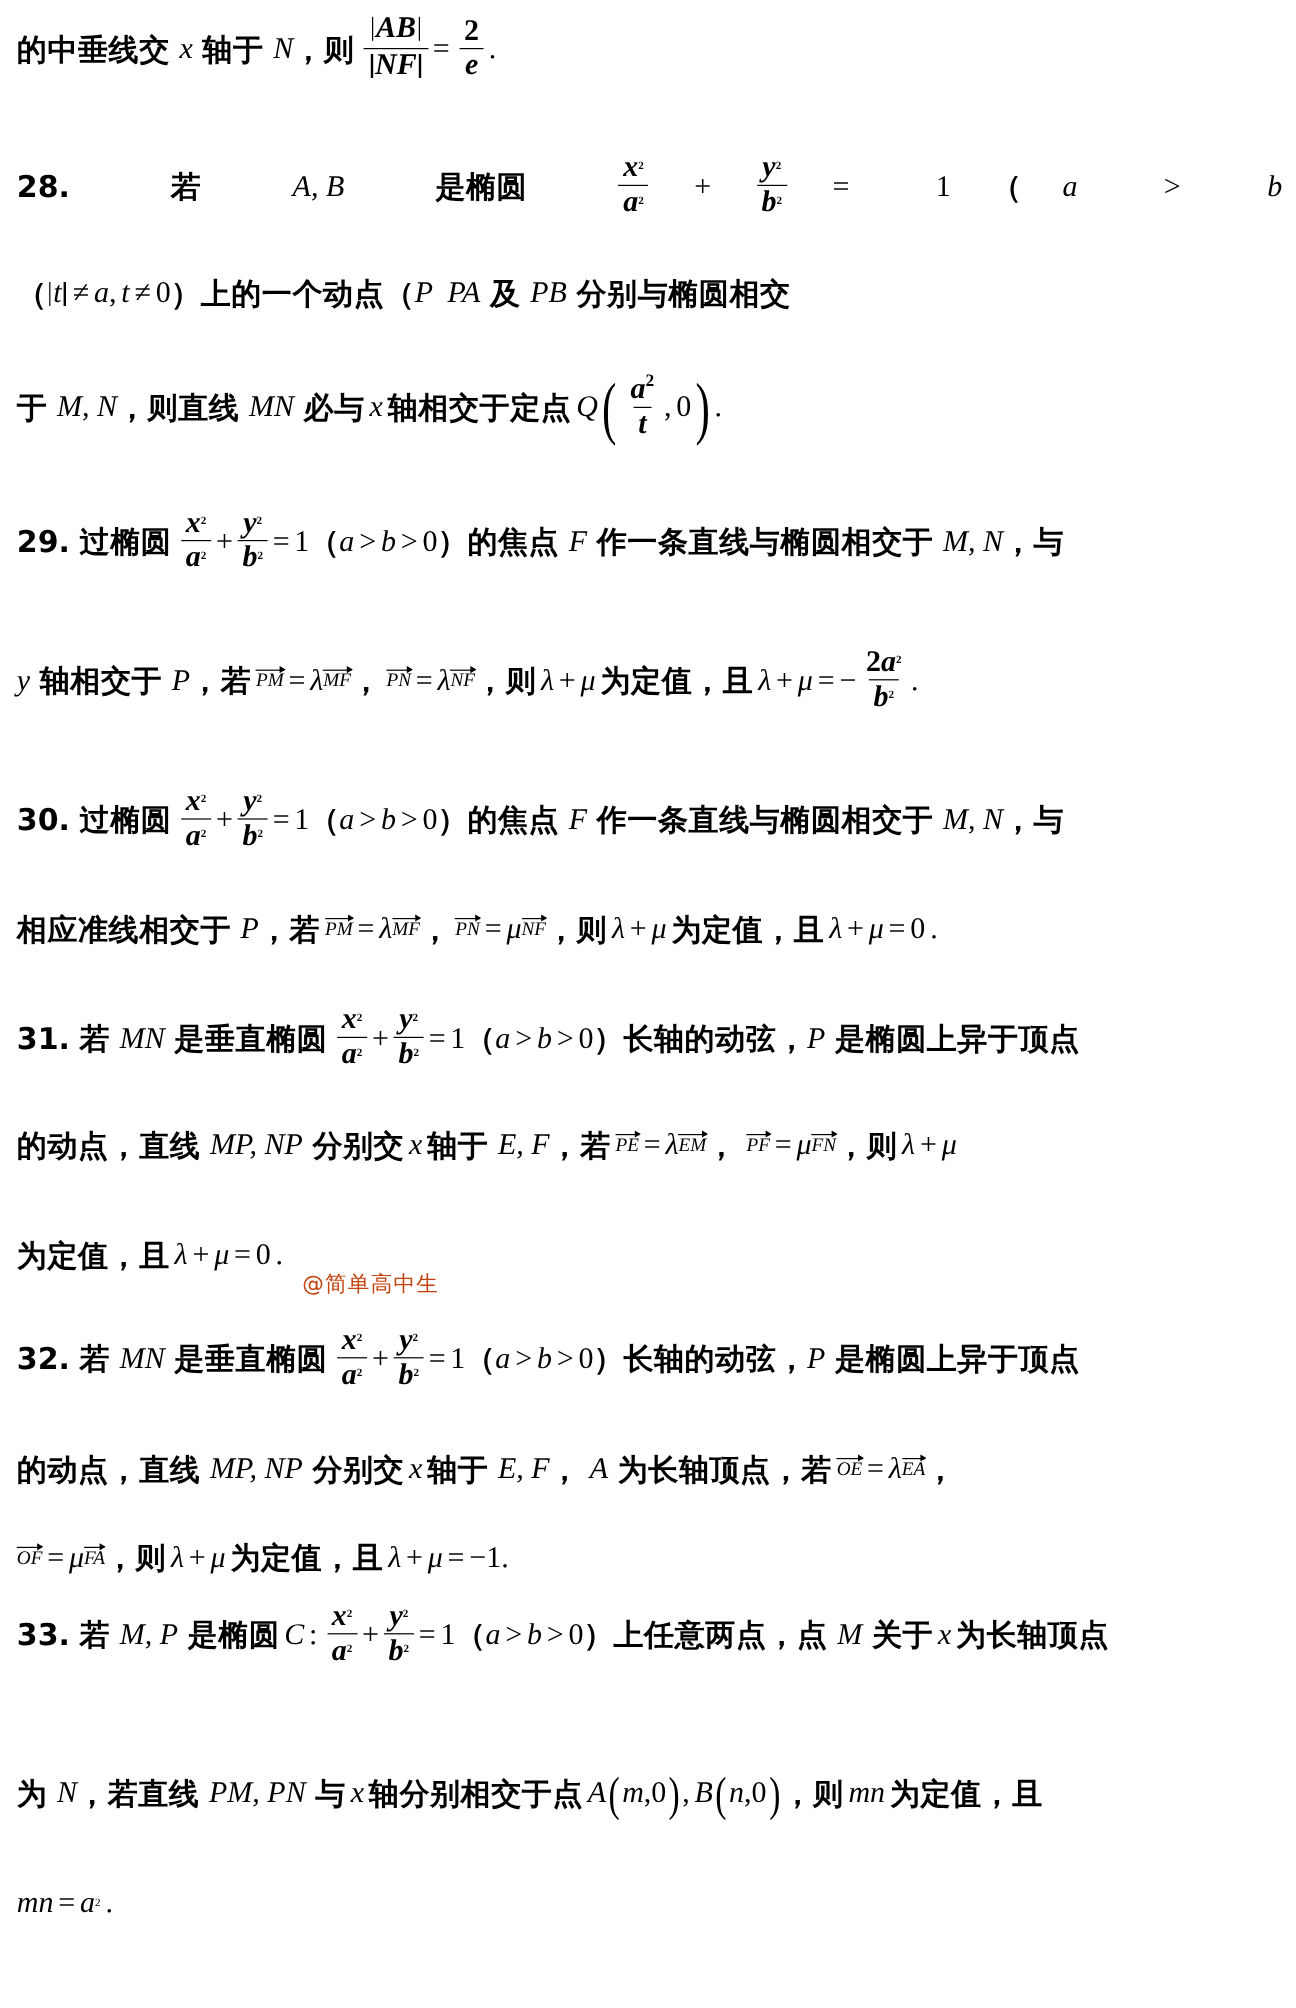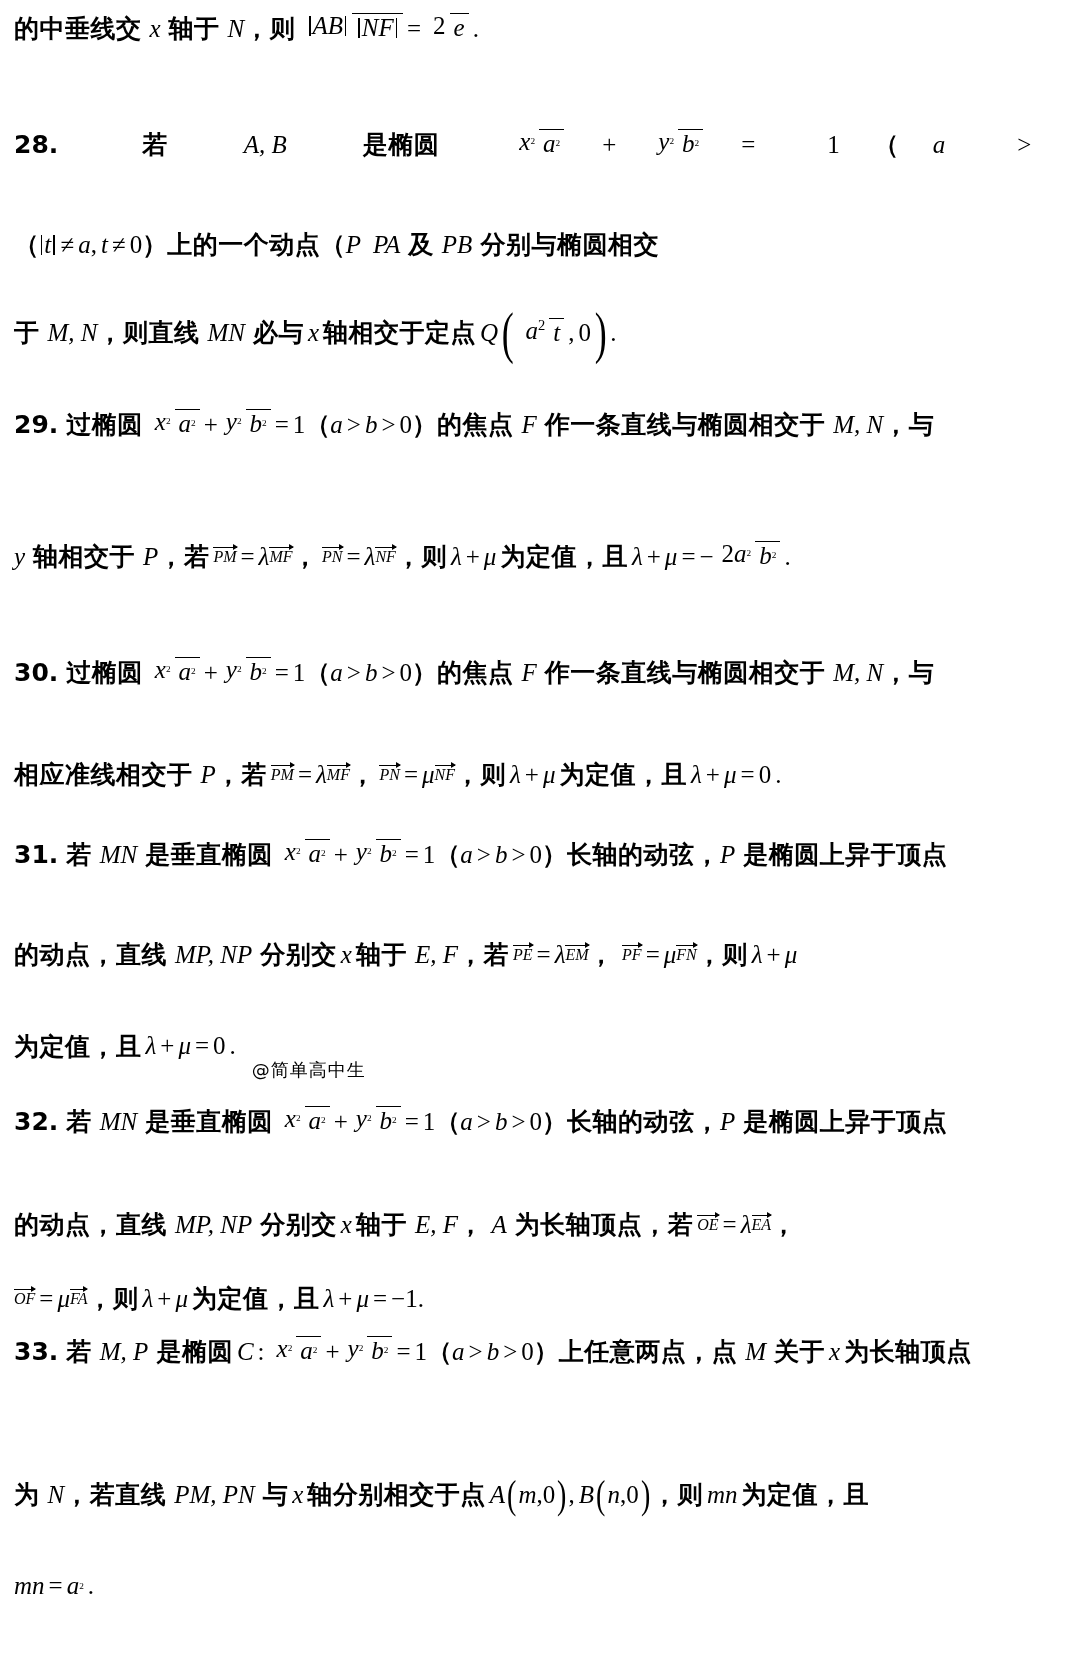--- a/index.html
+++ b/index.html
@@ -49,25 +49,27 @@
     font-style: normal;
   }
   .mn {
     font-family: "Liberation Serif", serif;
     font-size: 25px;
     font-style: normal;
   }
   
   .frac {
     display: inline-flex;
-    flex-direction: row;
+    flex-direction: column;
+    align-items: center;
     vertical-align: middle;
     margin: 0 4px;
     position: relative;
     top: -1px;
+    font-weight: bold;
   }
   .frac .top {
     padding: 0 4px 1px 4px;
     line-height: 1.05;
   }
   .frac .bot {
     border-top: 1.4px solid #000;
     padding: 1px 4px 0 4px;
     line-height: 1.05;
   }
@@ -131,21 +133,21 @@
     display: inline-block;
   }
   .cnparen {
     font-family: "DejaVu Sans", sans-serif;
     font-size: 25px;
     font-weight: bold;
   }
   .watermark {
     font-family: "DejaVu Sans", sans-serif;
     font-size: 18px;
-    color: #000000;
+    color: #c2410c;
     letter-spacing: 1px;
     margin-top: 48px;
   }
   .r {
     position: absolute;
     left: 14px;
   }
   .gap { display: inline-block; width: 8px; }
   .gap-s { display: inline-block; width: 4px; }
   .gap-l { display: inline-block; width: 16px; }
@@ -286,21 +288,21 @@
         <span class="bot"><span class="mi">t</span></span>
       </span>
       <span class="mo">,</span>
         <span class="gap-s"></span>
         <span class="mn">0</span>
       <span class="pright">)</span>
     </span>
     <span class="mo">.</span>
   </div>
 
-  <div class="line r" style="top:408px;">
+  <div class="line r" style="top:424px;">
     <span class="num">29.</span>
       <span class="gap"></span>
     <span class="cn">过椭圆</span>
       <span class="gap-s"></span>
     <span class="frac">
       <span class="top"><span class="mi">x</span><sup class="ex">2</sup></span>
       <span class="bot"><span class="mi">a</span><sup class="ex">2</sup></span>
     </span>
     <span class="mo">+</span>
     <span class="frac">

